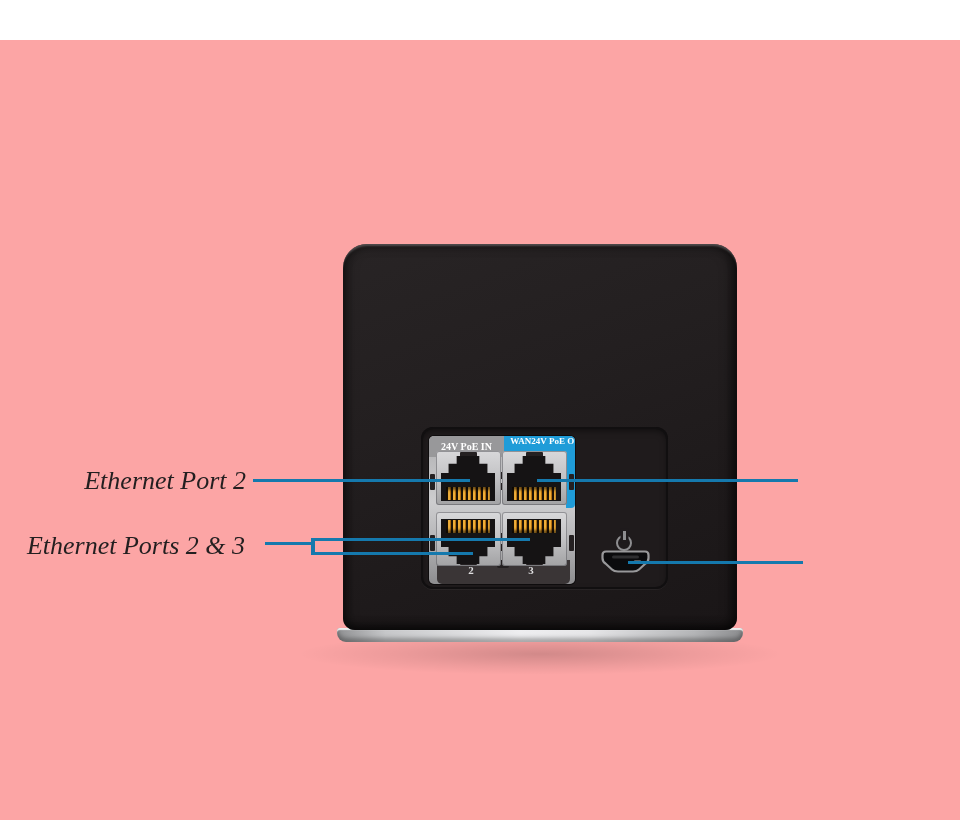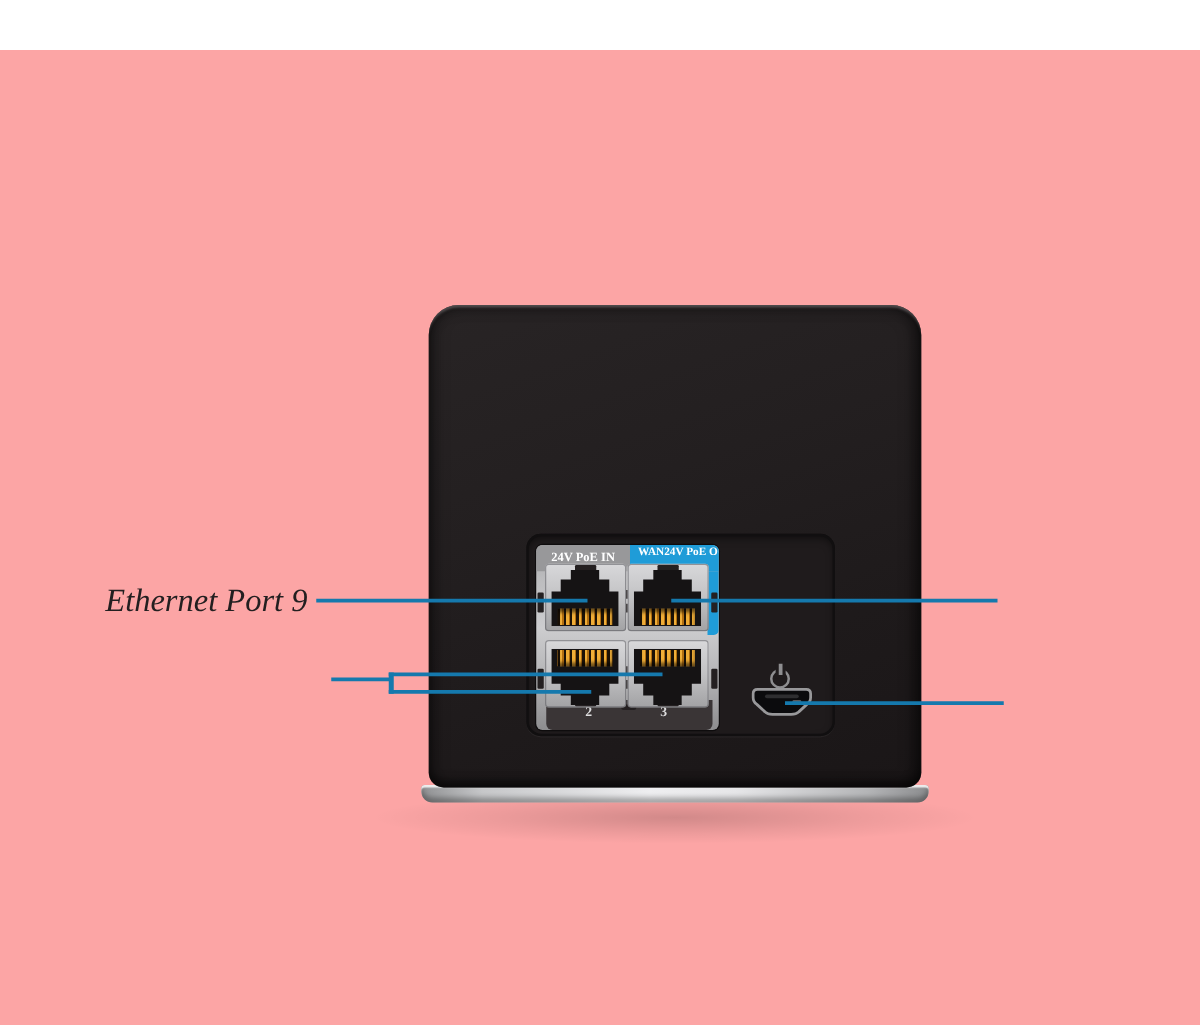--- a/index.html
+++ b/index.html
@@ -184,15 +184,16 @@
   </div>
 
   <div class="lead" style="left:253px; top:439px; width:217px;"></div>
   <div class="lead" style="left:537px; top:439px; width:261px;"></div>
   <div class="lead" style="left:628px; top:521px; width:175px;"></div>
   <div class="lead" style="left:265px; top:502px; width:48px;"></div>
   <div class="lead-v" style="left:311px; top:498px; height:17px;"></div>
   <div class="lead" style="left:311px; top:498px; width:219px;"></div>
   <div class="lead" style="left:311px; top:512px; width:162px;"></div>
 
-  <div class="callout right-align" style="right:714px; top:425px;">Ethernet Port 9</div>
+  <div class="callout right-align" style="right:714px; top:425px;">Ethernet Port 2</div>
+  <div class="callout right-align" style="right:715px; top:490px;">Ethernet Ports 2 &amp; 3</div>
 
 </div>
 
 </body></html>

